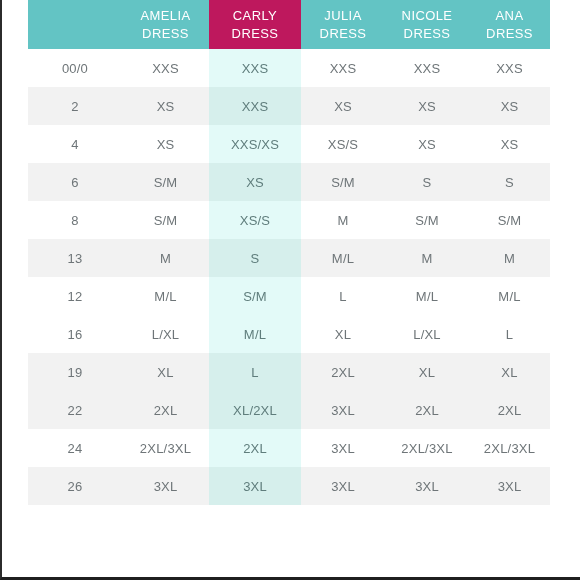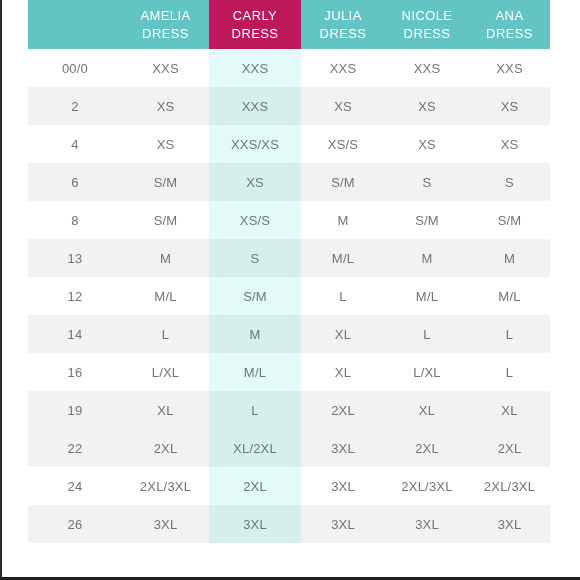--- a/index.html
+++ b/index.html
@@ -184,28 +184,20 @@
           <td>M</td>
         </tr>
         <tr>
           <td>12</td>
           <td>M/L</td>
           <td class="col-highlight">S/M</td>
           <td>L</td>
           <td>M/L</td>
           <td>M/L</td>
         </tr>
-        <tr class="row-alt">
-          <td>14</td>
-          <td>L</td>
-          <td class="col-highlight">M</td>
-          <td>XL</td>
-          <td>L</td>
-          <td>L</td>
-        </tr>
         <tr>
           <td>16</td>
           <td>L/XL</td>
           <td class="col-highlight">M/L</td>
           <td>XL</td>
           <td>L/XL</td>
           <td>L</td>
         </tr>
         <tr class="row-alt">
           <td>19</td>

